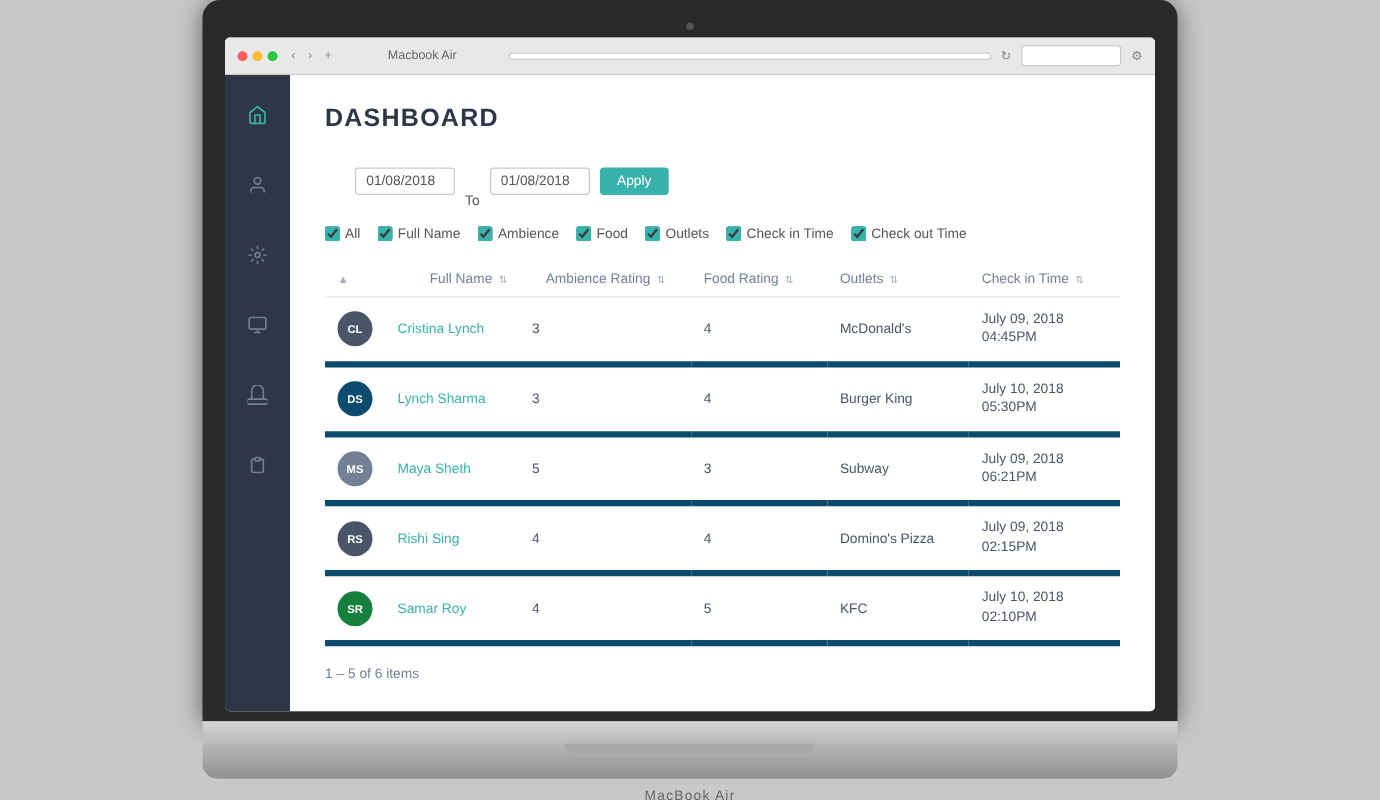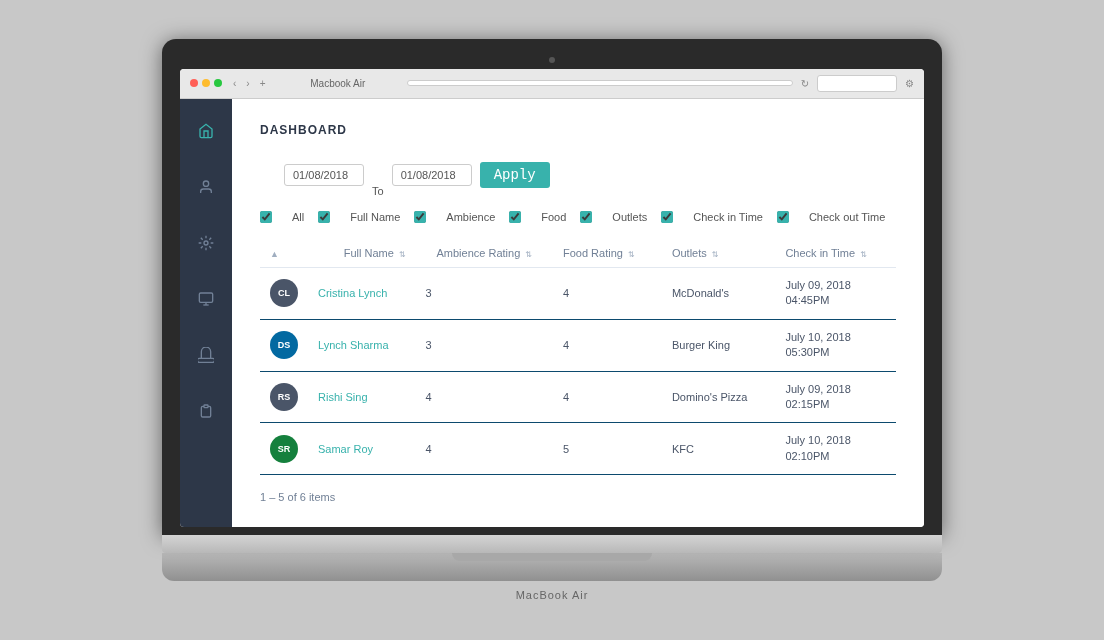--- a/index.html
+++ b/index.html
@@ -146,21 +146,21 @@
     }
 
     .main-content {
       flex: 1;
       background: #fff;
       padding: 24px 28px;
       overflow-y: auto;
     }
 
     .page-title {
-      font-size: 12px;
+      font-size: 20px;
       font-weight: 700;
       color: #2d3748;
       letter-spacing: 1px;
       margin-bottom: 16px;
     }
 
     .date-filter-row {
       display: flex;
       align-items: center;
       gap: 8px;
@@ -182,36 +182,35 @@
       color: #555;
       margin-top: 32px;
     }
 
     .apply-btn {
       background: #38b2ac;
       color: #fff;
       border: none;
       border-radius: 3px;
       padding: 5px 14px;
-      font-size: 14px;
+      font-size: 11px;
       cursor: pointer;
-      font-family: Liberation Mono, monospace;
     }
 
     .checkbox-row {
       display: flex;
       align-items: center;
       gap: 14px;
       margin-bottom: 16px;
       flex-wrap: wrap;
     }
 
     .checkbox-item {
       display: flex;
-      gap: 20px;
+      gap: 4px;
       font-size: 11px;
       color: #555;
     }
 
     .checkbox-item input[type="checkbox"] {
       accent-color: #38b2ac;
       width: 12px;
       height: 12px;
     }
 
@@ -234,21 +233,21 @@
       white-space: nowrap;
     }
 
     .data-table th .sort-icon {
       font-size: 8px;
       margin-left: 2px;
       color: #a0aec0;
     }
 
     .data-table tbody tr {
-      border-bottom: 1px solid #0c4a6e;
+      border-bottom: 5px solid #0c4a6e;
     }
 
     .data-table td {
       padding: 10px 10px;
       color: #4a5568;
       vertical-align: middle;
     }
 
     .avatar {
       width: 28px;
@@ -450,29 +449,41 @@
       <td>
         <span class="name-link">Cristina Lynch</span>
       </td>
       <td>3</td>
       <td>4</td>
       <td>McDonald's</td>
       <td style="line-height:1.4;">July 09, 2018<br>04:45PM</td>
     </tr>
                 <tr>
       <td>
-        <div class="avatar" style="background:#0369a1">DS</div>
+        <div class="avatar" style="background:#0c4a6e">DS</div>
       </td>
       <td>
         <span class="name-link">Lynch Sharma</span>
       </td>
       <td>3</td>
       <td>4</td>
       <td>Burger King</td>
       <td style="line-height:1.4;">July 10, 2018<br>05:30PM</td>
+    </tr>
+                <tr>
+      <td>
+        <div class="avatar" style="background:#718096">MS</div>
+      </td>
+      <td>
+        <span class="name-link">Maya Sheth</span>
+      </td>
+      <td>5</td>
+      <td>3</td>
+      <td>Subway</td>
+      <td style="line-height:1.4;">July 09, 2018<br>06:21PM</td>
     </tr>
                 <tr>
       <td>
         <div class="avatar" style="background:#4a5568">RS</div>
       </td>
       <td>
         <span class="name-link">Rishi Sing</span>
       </td>
       <td>4</td>
       <td>4</td>

